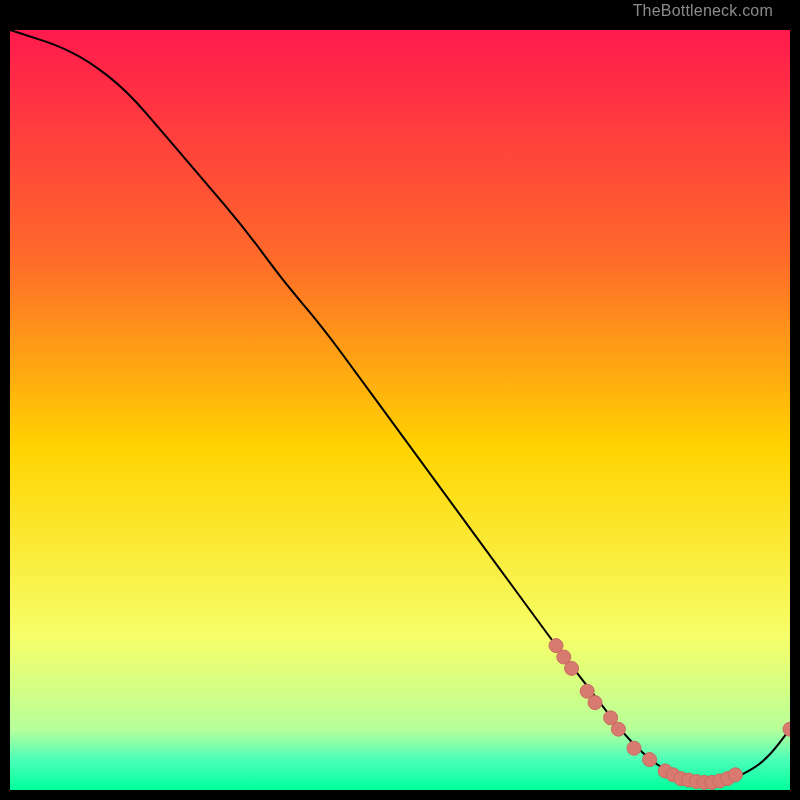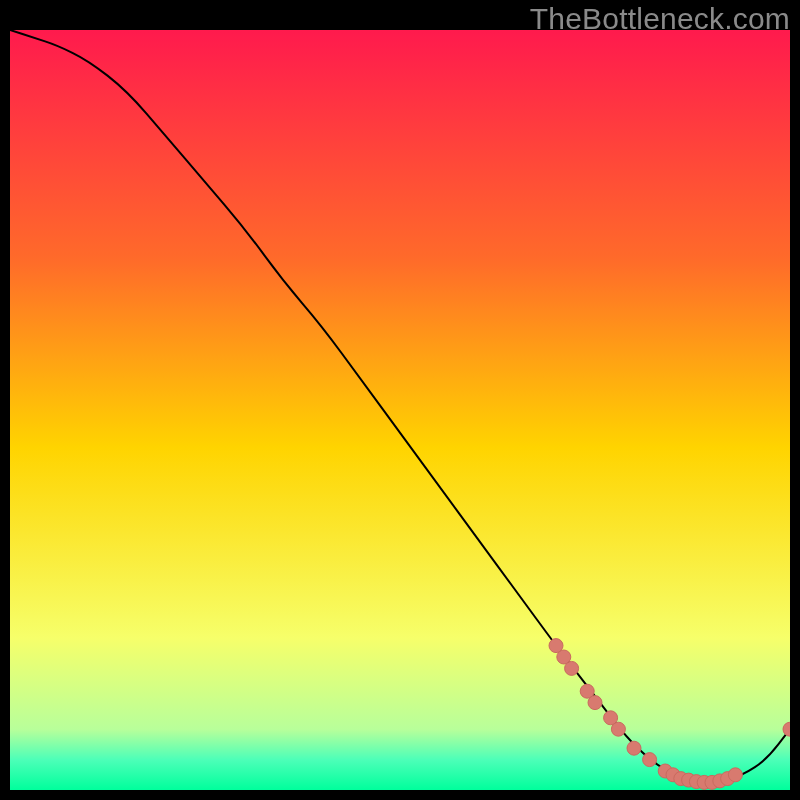--- a/index.html
+++ b/index.html
@@ -6,23 +6,23 @@
     margin: 0;
     padding: 0;
     width: 800px;
     height: 800px;
     background: #000;
     overflow: hidden;
   }
   .watermark {
     position: absolute;
     top: 2px;
-    right: 10px;
+    right: 27px;
     font-family: Arial, Helvetica, sans-serif;
-    font-size: 30px;
+    font-size: 16px;
     color: #8a8a8a;
     font-weight: 500;
     letter-spacing: 0.2px;
     z-index: 5;
   }
   .plot {
     position: absolute;
     left: 10px;
     top: 30px;
     width: 780px;

